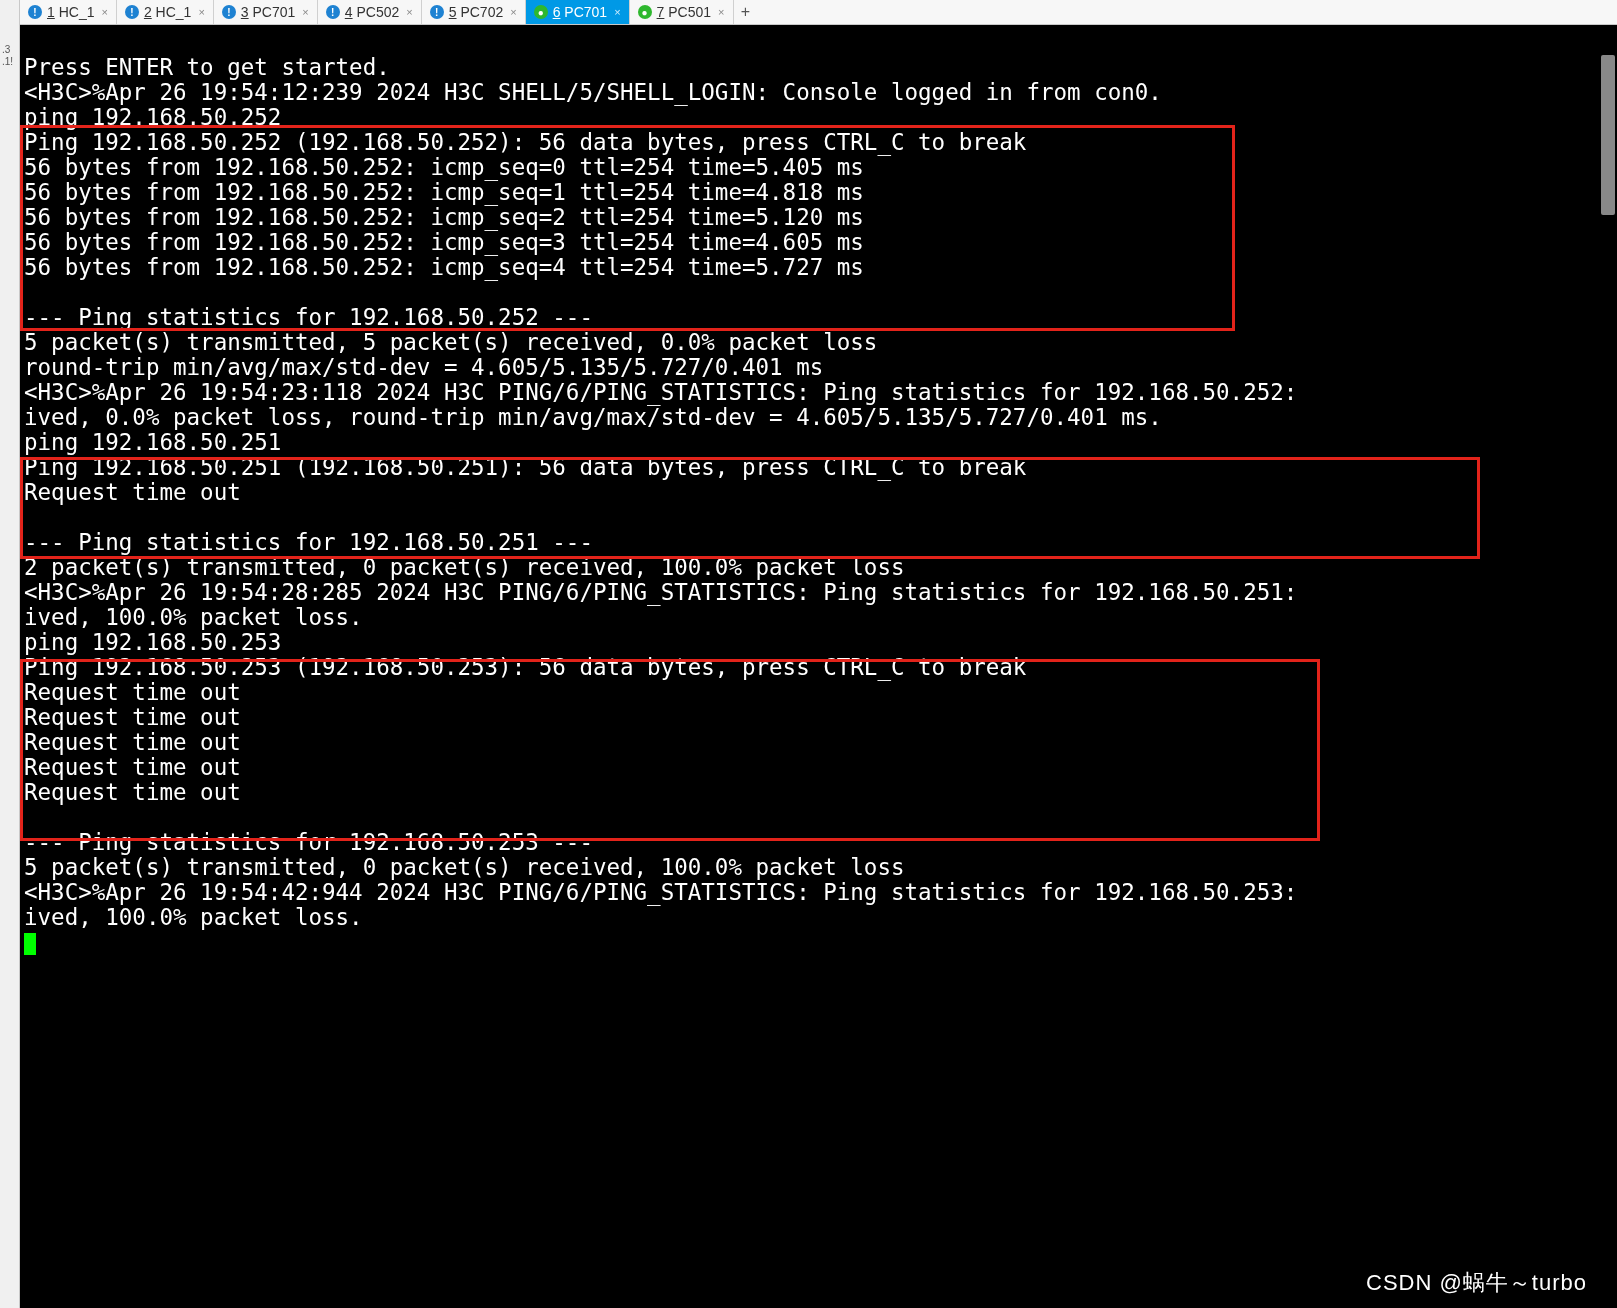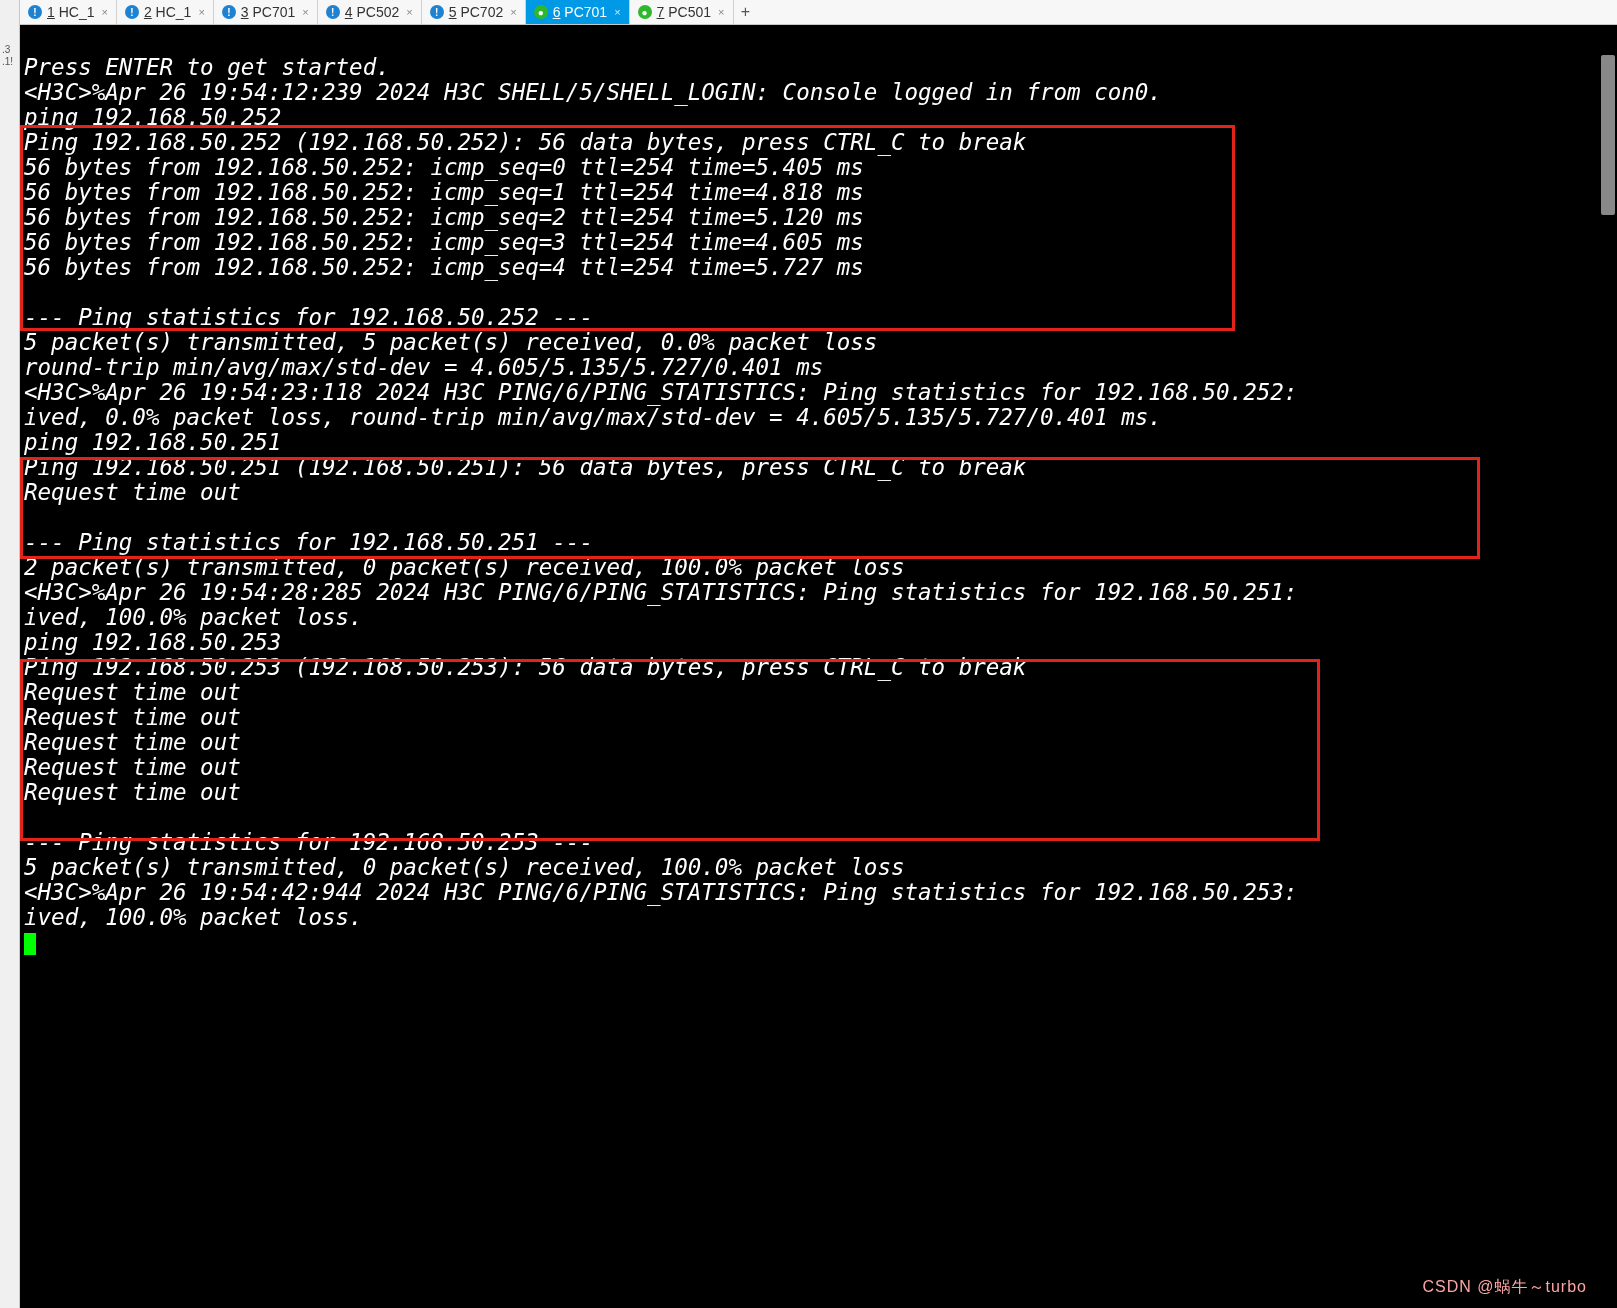--- a/index.html
+++ b/index.html
@@ -14,24 +14,24 @@
   .tab.active .num{color:#fff;}
   .tab-icon{width:14px;height:14px;border-radius:50%;display:inline-flex;align-items:center;justify-content:center;font-size:10px;font-weight:bold;color:#fff;}
   .ic-blue{background:#1e82d2;}
   .ic-green{background:#2eb82e;}
   .close-x{font-size:11px;color:#888;margin-left:2px;}
   .tab.active .close-x{color:#cfeeff;}
   .addtab{width:24px;display:flex;align-items:center;justify-content:center;color:#555;font-size:16px;cursor:pointer;}
   .term-wrap{flex:1;background:#000;position:relative;}
   .scrollbar{position:absolute;right:0;top:0;bottom:0;width:18px;background:#000;}
   .scroll-thumb{position:absolute;right:2px;top:30px;width:14px;height:160px;background:#888;border-radius:2px;}
-  .term{position:absolute;left:0;top:0;right:18px;bottom:0;padding:30px 4px 4px 4px;color:#fff;font-family:"DejaVu Sans Mono","Courier New",monospace;font-size:22.5px;line-height:25px;white-space:pre;letter-spacing:0;font-style:italic;}
+  .term{position:absolute;left:0;top:0;right:18px;bottom:0;padding:30px 4px 4px 4px;color:#fff;font-family:"DejaVu Sans Mono","Courier New",monospace;font-size:22.5px;line-height:25px;white-space:pre;letter-spacing:0;}
   .cursor{display:inline-block;width:12px;height:22px;background:#00ff00;vertical-align:text-bottom;}
   .redbox{position:absolute;border:3px solid #e2231a;pointer-events:none;box-sizing:border-box;}
-  .watermark{position:absolute;right:30px;bottom:10px;color:#fca5a5;font-size:16px;letter-spacing:1px;font-family:sans-serif;}
+  .watermark{position:absolute;right:30px;bottom:10px;color:#ffffff;font-size:22px;letter-spacing:1px;font-family:sans-serif;}
 </style>
 </head>
 <body>
 <div class="outer">
   <div class="gutter">
     <div class="gutter-text"><span>.3</span><br><span>.1!</span></div>
   </div>
   <div class="main">
     <div class="tabbar">
       <div class="tab">

